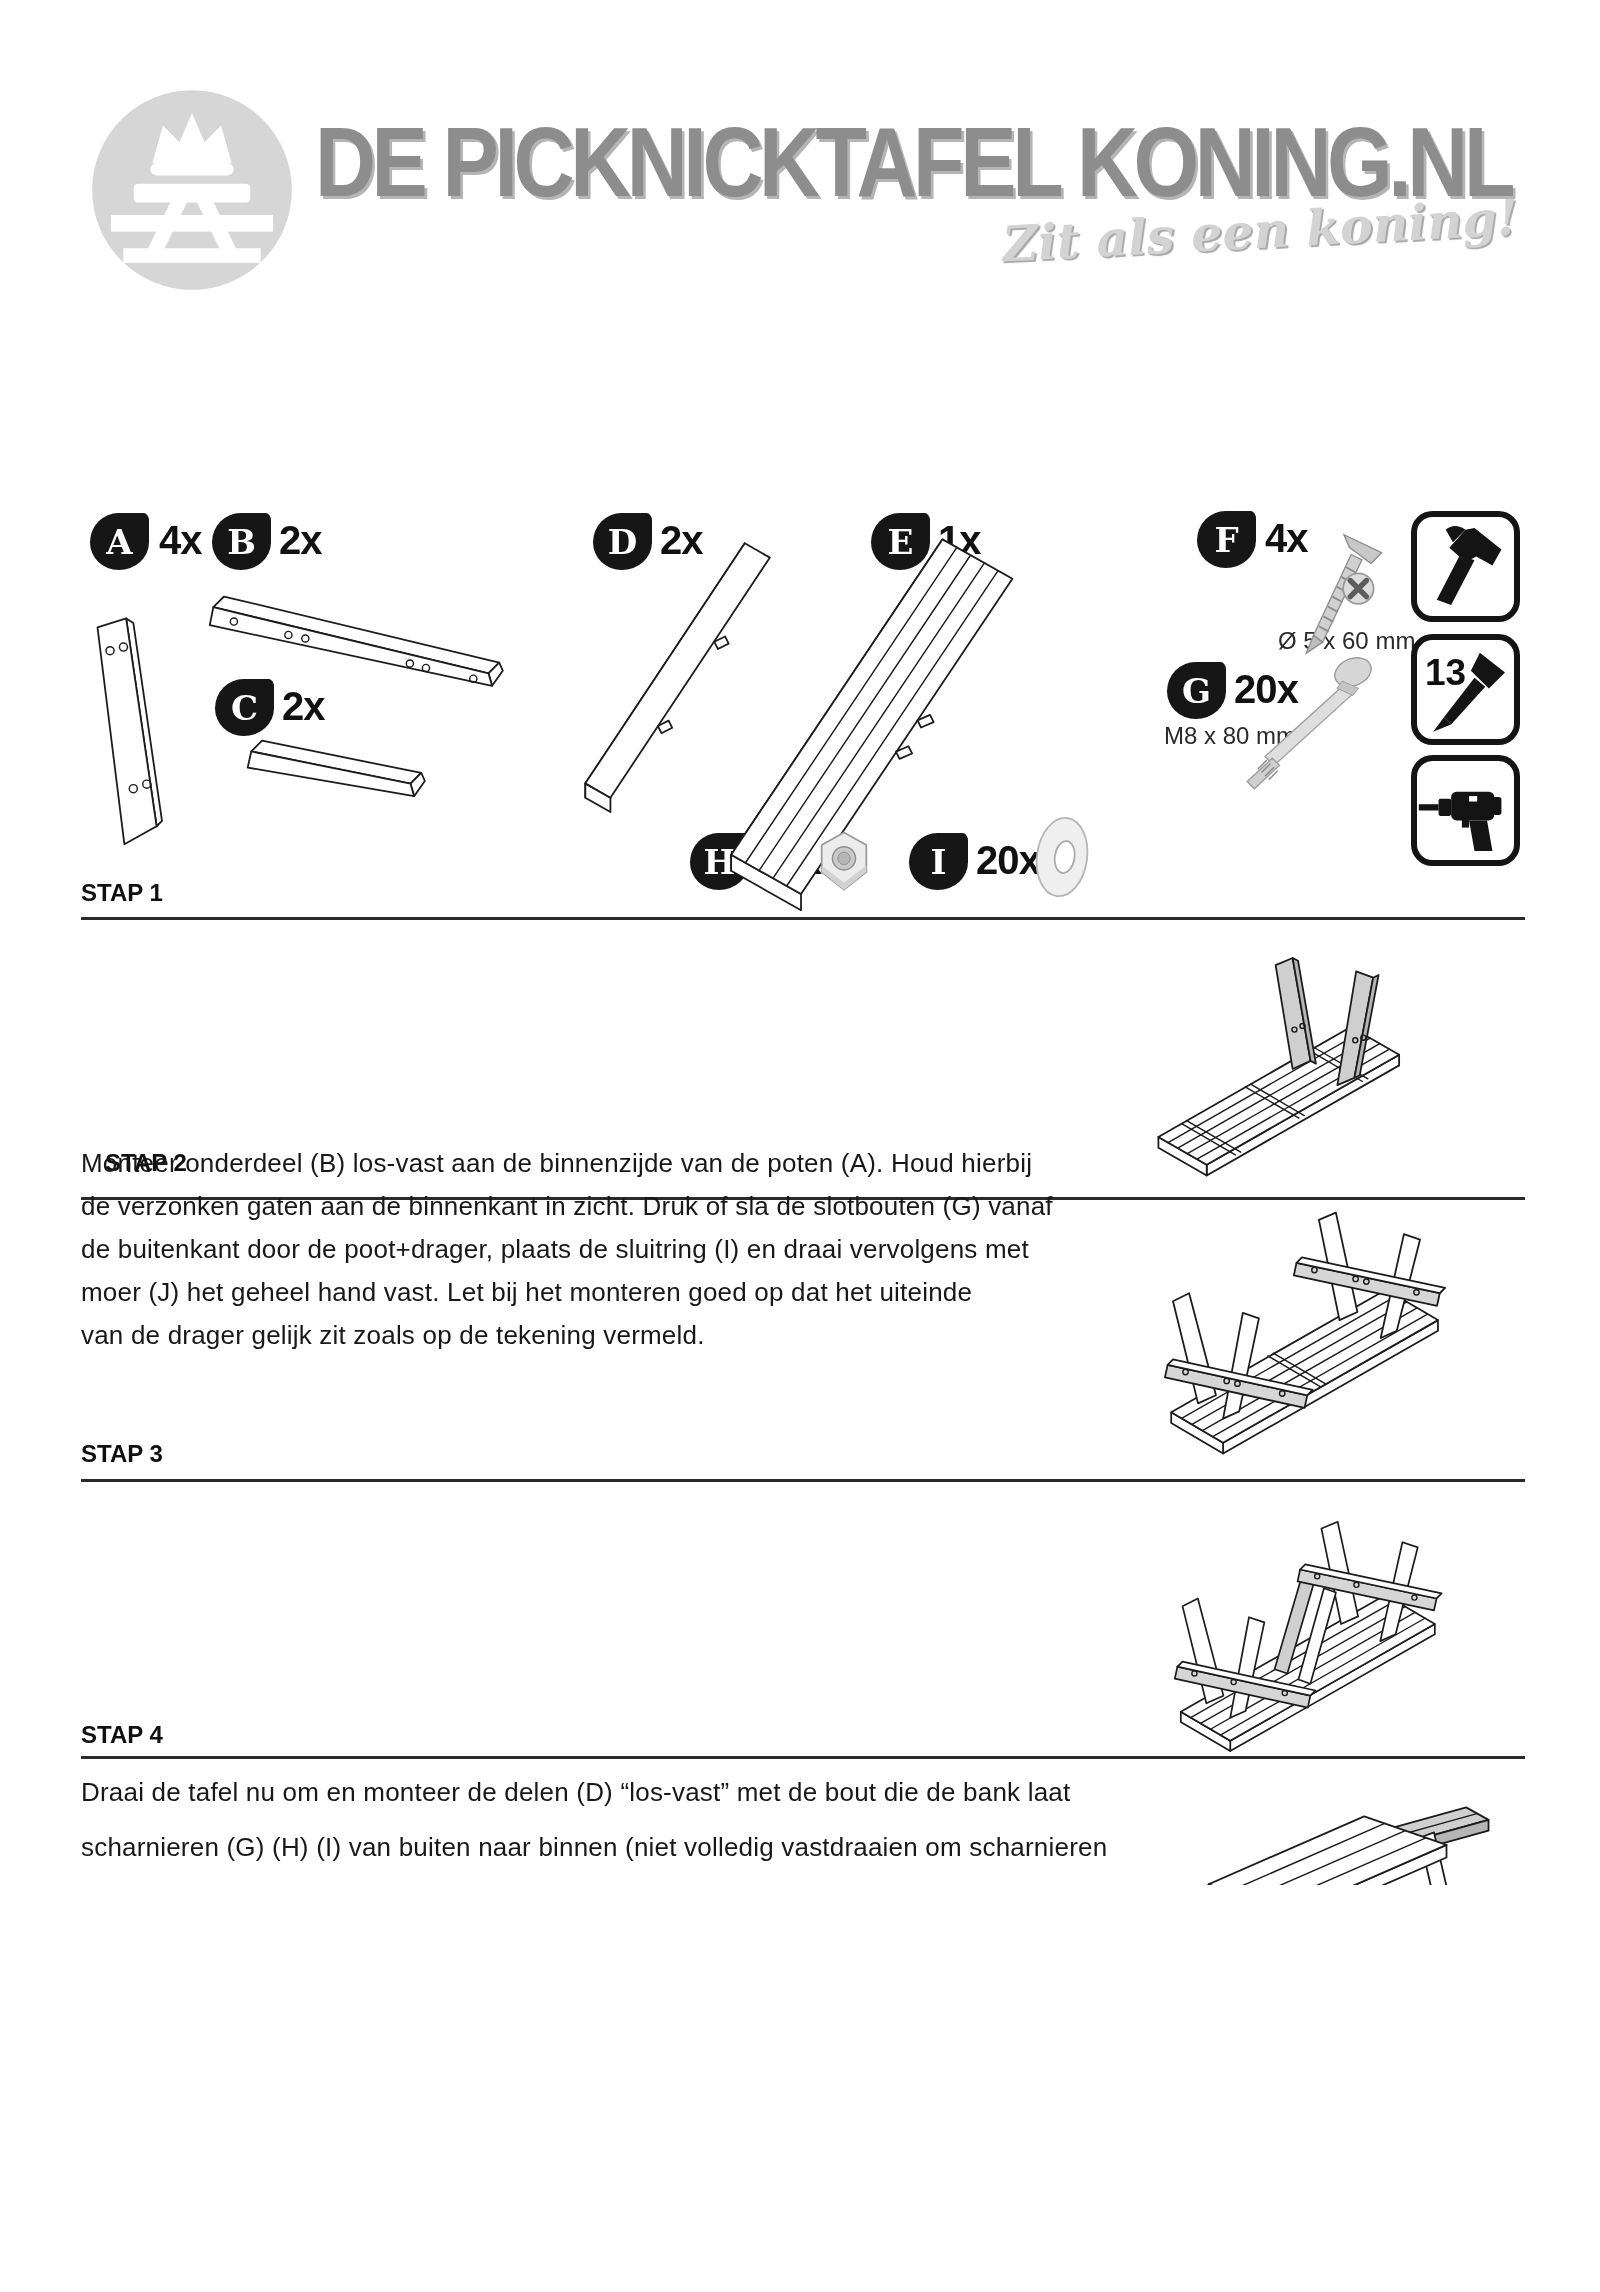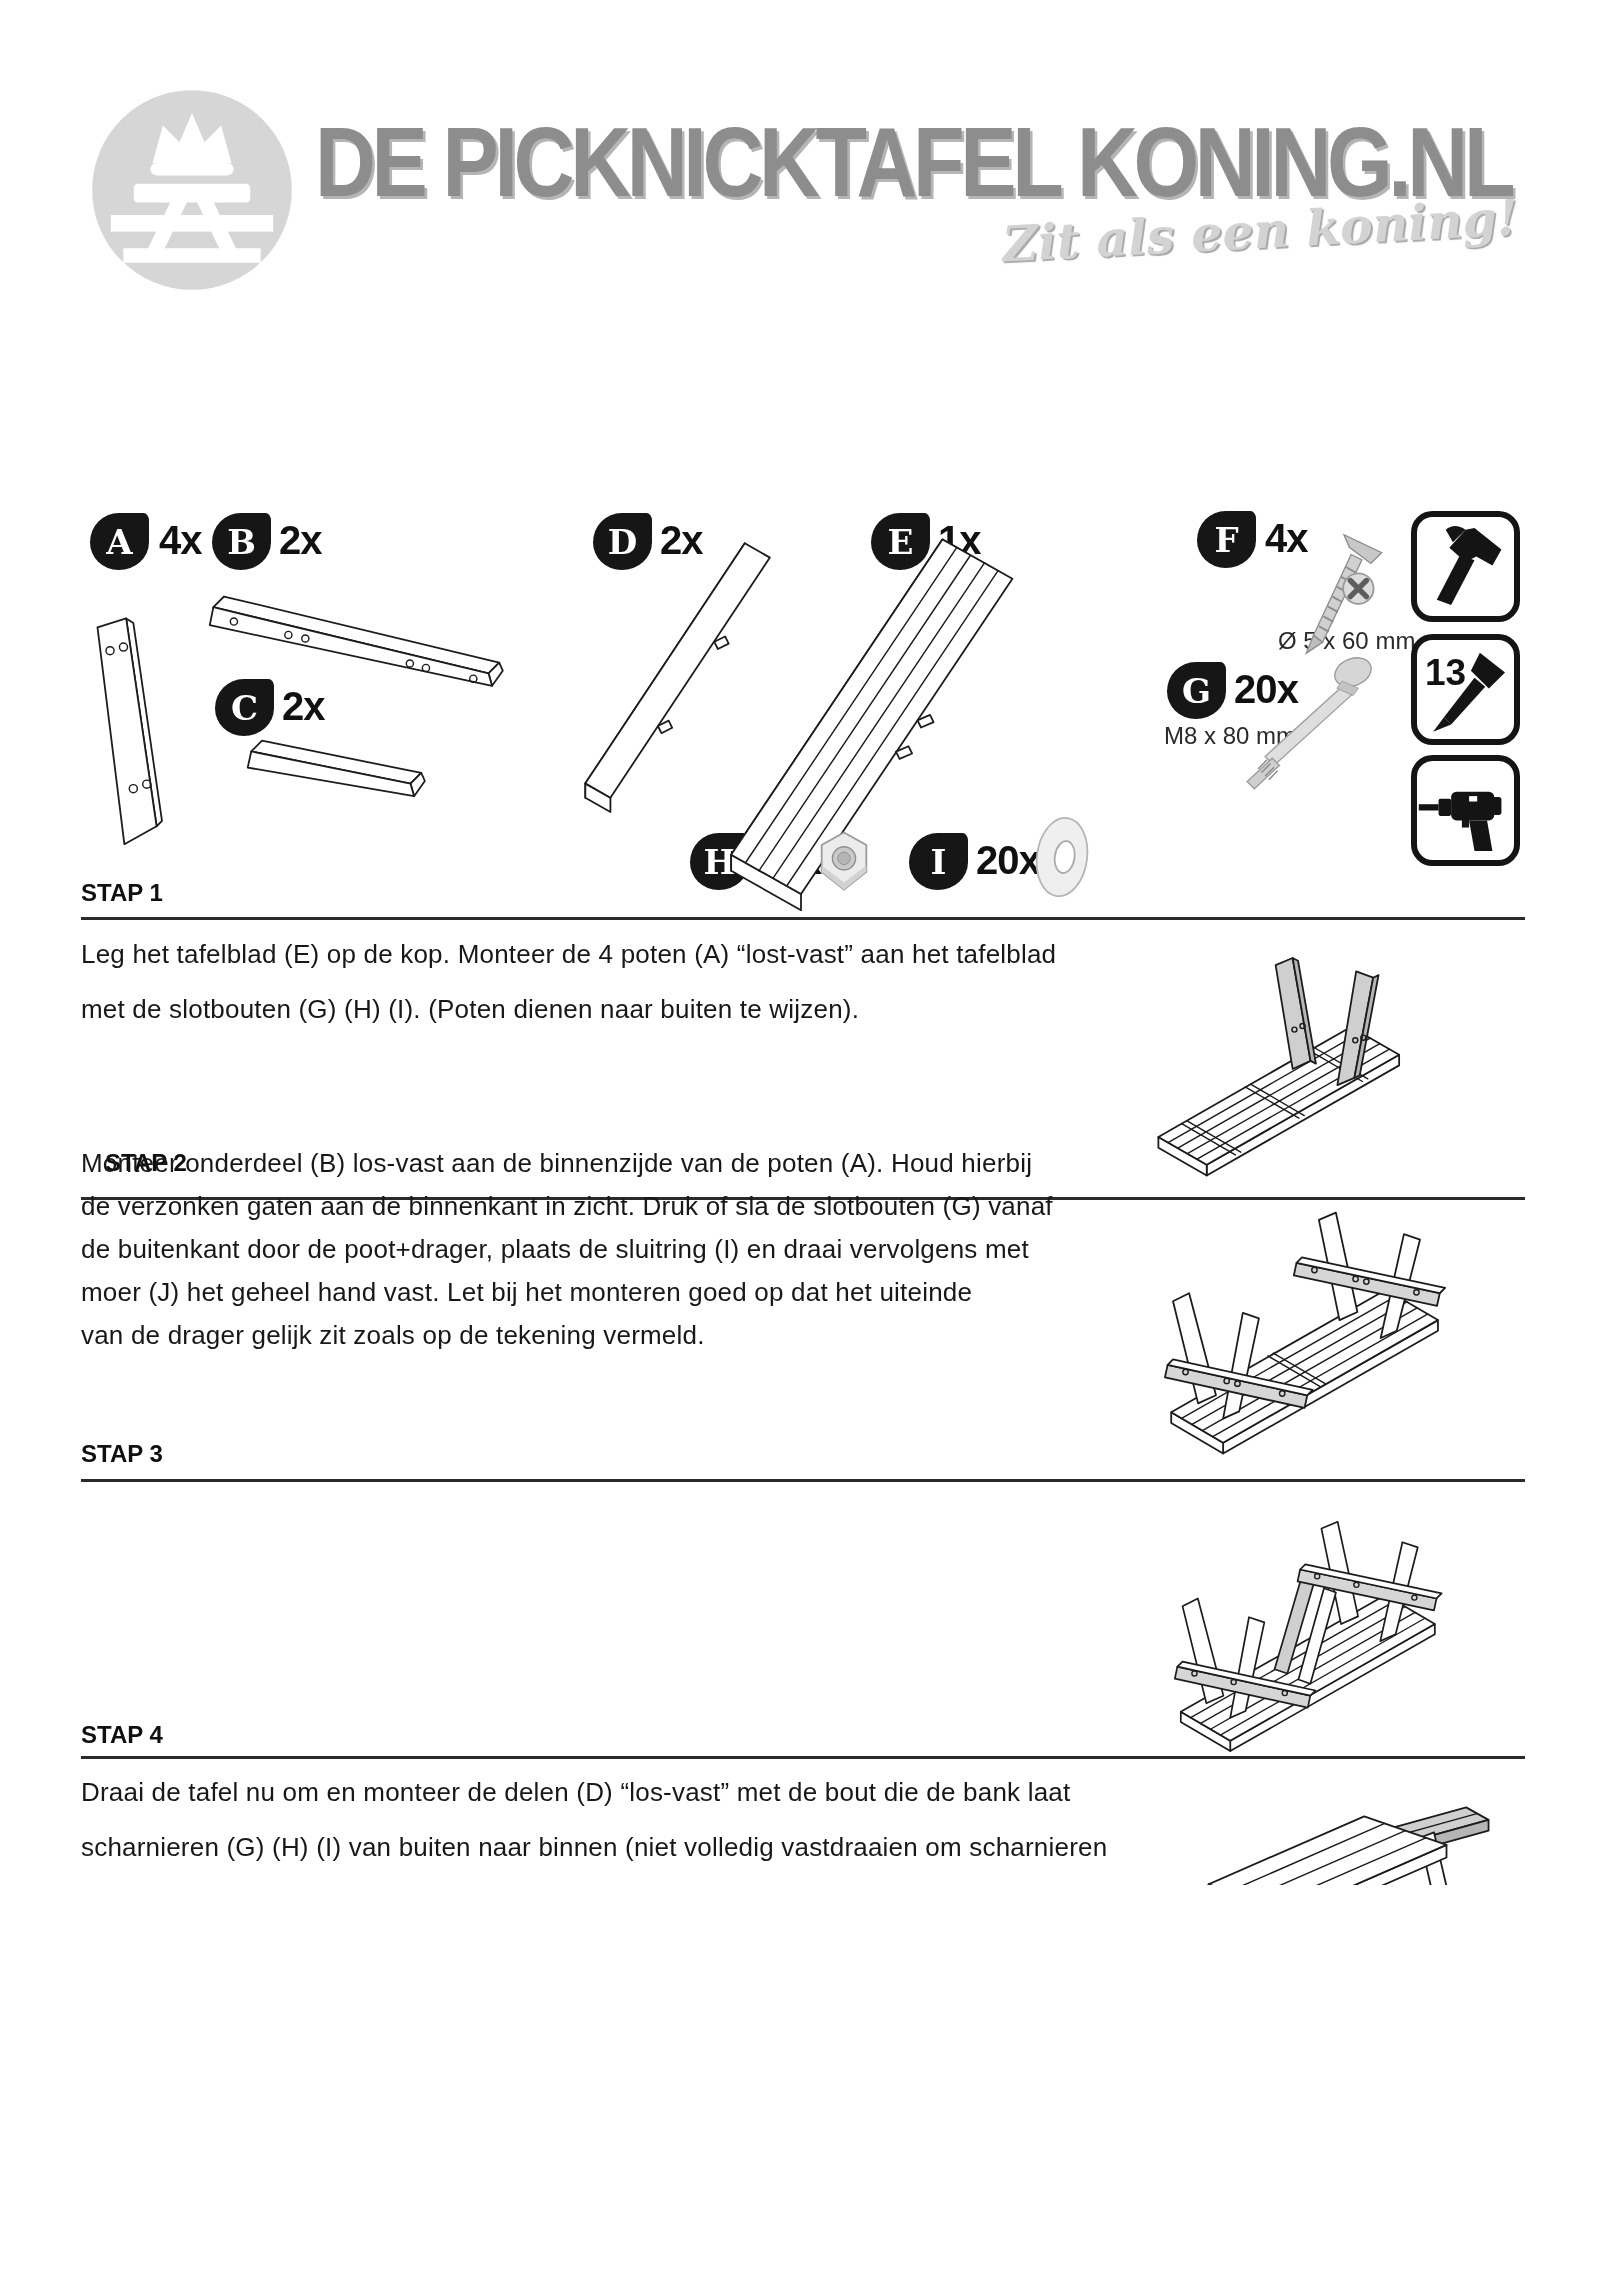--- a/index.html
+++ b/index.html
@@ -196,22 +196,20 @@
       <rect class="blk" x="38" y="34" width="48" height="32" rx="6"></rect>
       <rect x="58" y="39" width="9" height="6" fill="#fff"></rect>
       <polygon class="blk" points="58,66 78,66 84,100 64,100"></polygon>
       <rect class="blk" x="50" y="64" width="8" height="10"></rect>
       <rect class="blk" x="84" y="40" width="10" height="20" rx="3"></rect>
     </svg>
   </div>
 
   <div class="stap" style="top:879px;">STAP 1</div>
   <div class="rule" style="top:917px;"></div>
-  <div class="steptext lh61" style="top:927px;">Leg het tafelblad (E) op de kop. Monteer de 4 poten (A) “lost-vast” aan het tafelblad
-met de slotbouten (G) (H) (I). (Poten dienen naar buiten te wijzen).</div>
   <svg style="left:1151px;top:924px;" width="260" height="264" viewBox="0 0 290 295">
     <polygon class="ln" points="62,269 277,146 277,158 62,281"></polygon>
     <polygon class="ln" points="8,238 62,269 62,281 8,250"></polygon>
     <polygon class="ln" points="8,238 223,115 277,146 62,269"></polygon>
     <line class="lnthin" x1="18.8" y1="244.2" x2="233.8" y2="121.2"></line>
     <line class="lnthin" x1="29.6" y1="250.4" x2="244.6" y2="127.4"></line>
     <line class="lnthin" x1="40.4" y1="256.6" x2="255.4" y2="133.6"></line>
     <line class="lnthin" x1="51.2" y1="262.8" x2="266.2" y2="139.8"></line>
     <line class="lnthin" x1="34" y1="223" x2="94" y2="258"></line>
     <line class="lnthin" x1="40" y1="220" x2="100" y2="255"></line>

